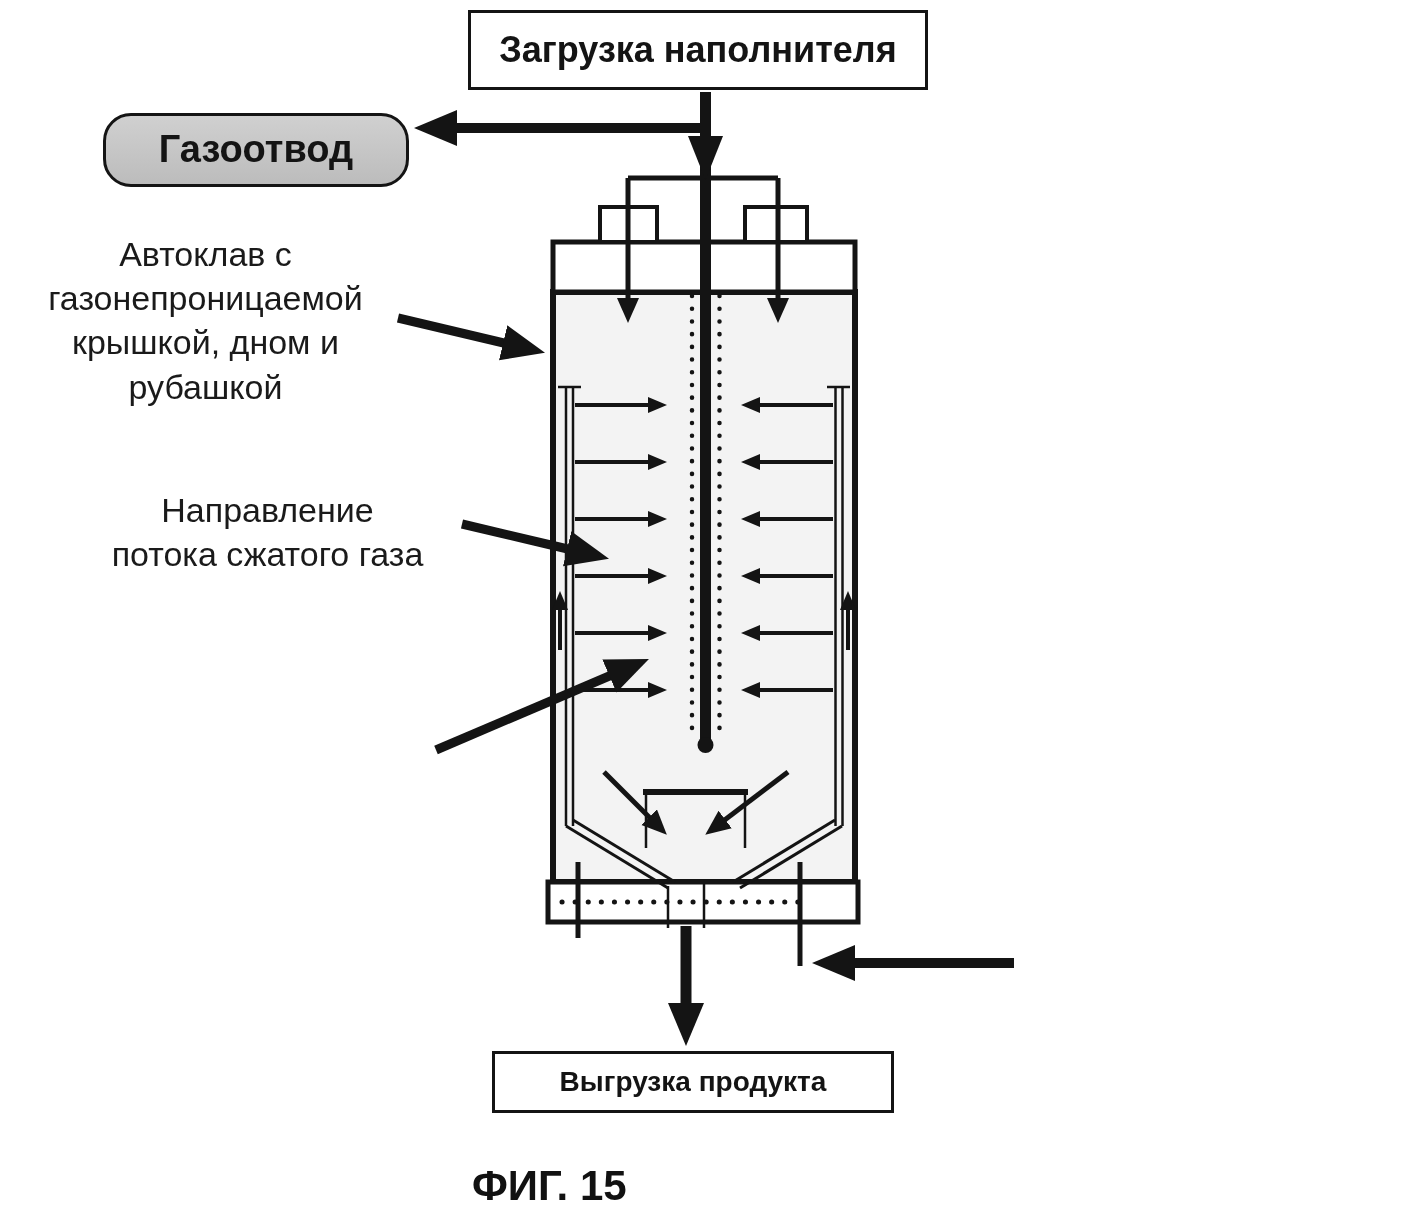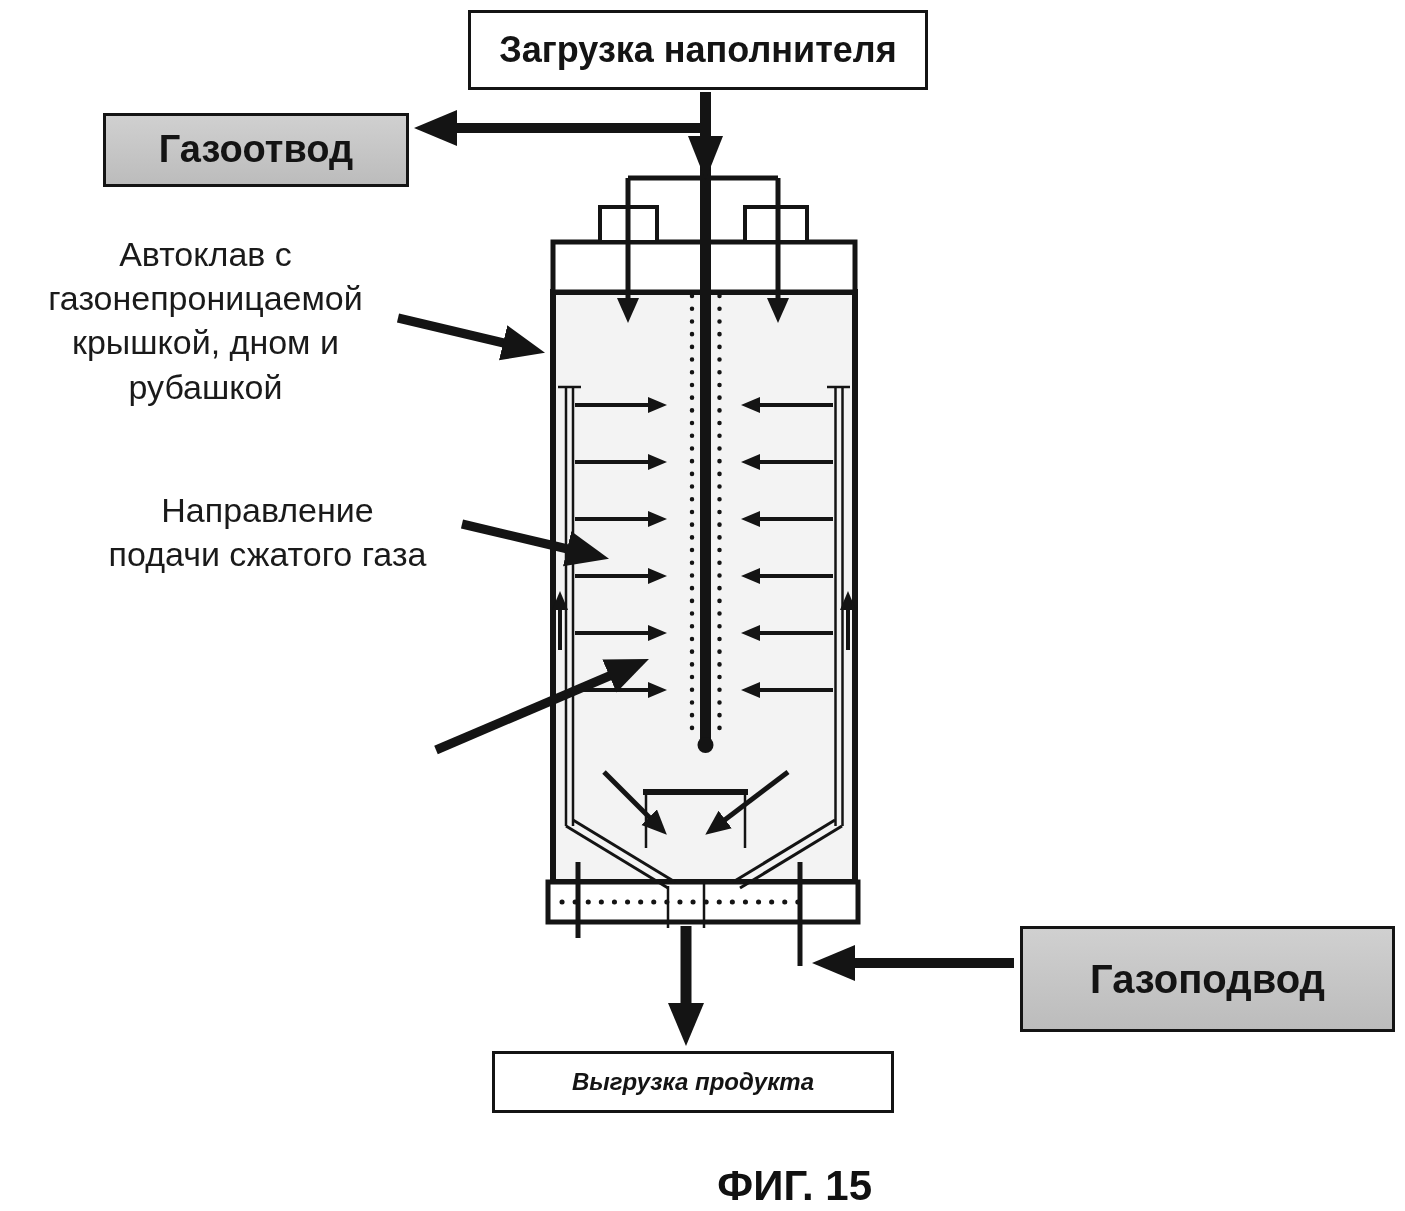--- a/index.html
+++ b/index.html
@@ -3,24 +3,24 @@
 <meta charset="utf-8">
 <style>
   html,body{margin:0;padding:0;background:#ffffff;}
   #page{position:relative;width:1405px;height:1211px;background:#ffffff;
         font-family:"Liberation Sans","DejaVu Sans",sans-serif;color:#141414;overflow:hidden;}
   #diagram{position:absolute;left:0;top:0;}
   .label-box{position:absolute;display:flex;align-items:center;justify-content:center;
              border:3px solid #141414;font-weight:bold;text-align:center;box-sizing:border-box;
              line-height:1.1;}
   .label-box.white{background:#ffffff;}
-  .label-box.gray{background:linear-gradient(180deg,#d0d0d0,#bcbcbc);}
+  .label-box.gray{background:linear-gradient(180deg,#d0d0d0,#bcbcbc);border-radius:28px;}
   .note{position:absolute;text-align:center;white-space:pre-line;
         font-size:34px;line-height:1.3;color:#1a1a1a;}
-  .caption{position:absolute;text-align:right;font-weight:bold;font-size:42px;color:#111;}
+  .caption{position:absolute;text-align:left;font-weight:bold;font-size:42px;color:#111;}
 </style>
 </head>
 <body>
 
 <div id="page">
 
   <svg id="diagram" width="1405" height="1211" viewBox="0 0 1405 1211">
     <defs>
       <marker id="ah-s" markerUnits="userSpaceOnUse" markerWidth="20" markerHeight="17" refX="4" refY="8" orient="auto">
         <path d="M0,0 L19,8 L0,16 Z" fill="#141414"></path>
@@ -119,21 +119,20 @@
   <div class="label-box white" style="left:468px;top:10px;width:460px;height:80px;font-size:36px;">Загрузка наполнителя</div>
 
   <div class="label-box gray" style="left:103px;top:113px;width:306px;height:74px;font-size:38px;">Газоотвод</div>
 
   <div class="note" style="left:8px;top:232px;width:395px;">Автоклав с
 газонепроницаемой
 крышкой, дном и
 рубашкой</div>
 
   <div class="note" style="left:70px;top:488px;width:395px;">Направление
-подачи сжатого газа</div>
+потока сжатого газа</div>
 
 
-  <div class="label-box gray" style="left:1020px;top:926px;width:375px;height:106px;font-size:40px;">Газоподвод</div>
 
-  <div class="label-box white" style="left:492px;top:1051px;width:402px;height:62px;font-size:24px;font-style:italic;">Выгрузка продукта</div>
+  <div class="label-box white" style="left:492px;top:1051px;width:402px;height:62px;font-size:28px;">Выгрузка продукта</div>
 
   <div class="caption" style="left:472px;top:1162px;width:400px;">ФИГ. 15</div>
 </div>
 
 </body></html>

